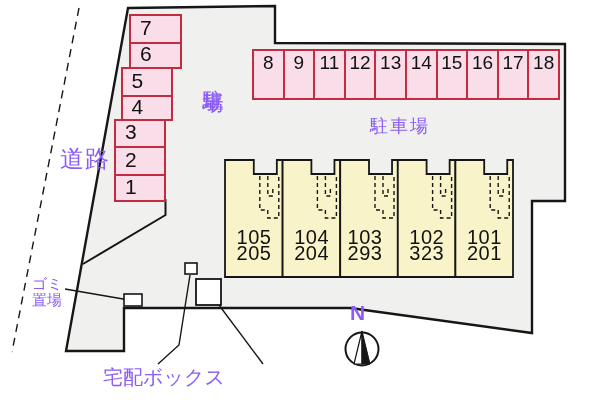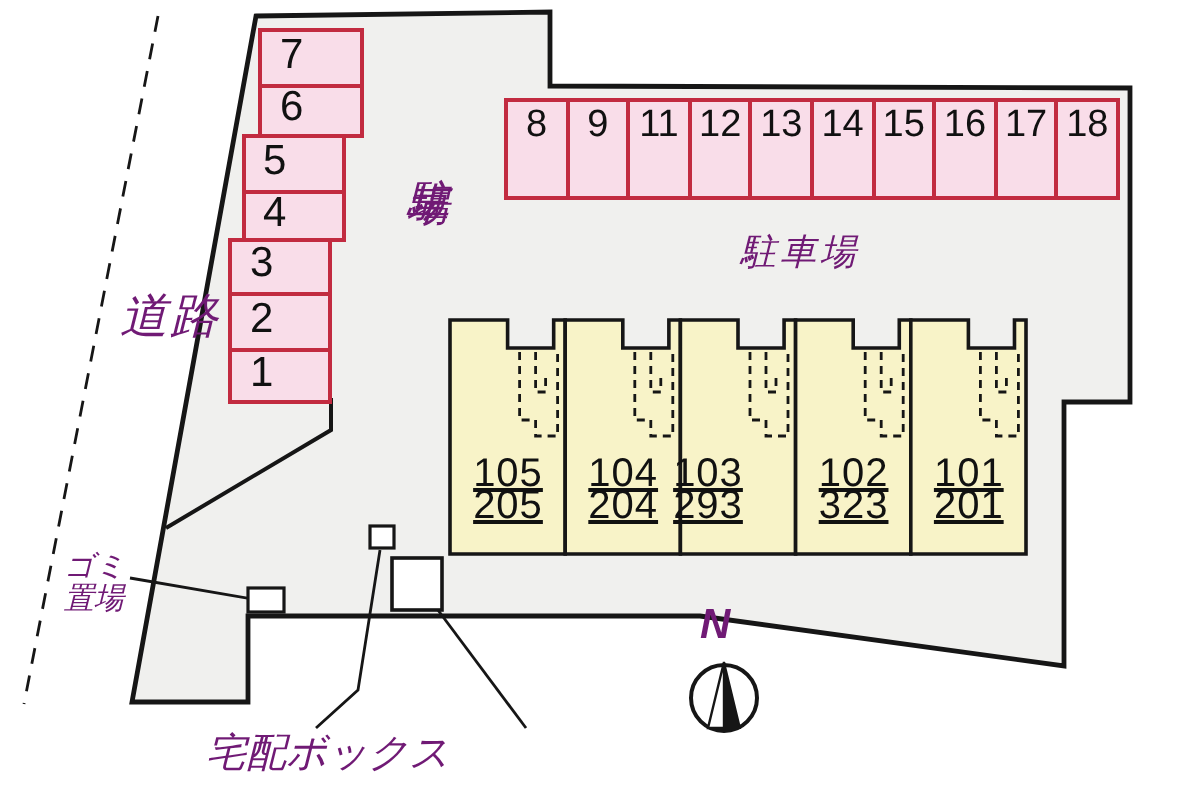--- a/index.html
+++ b/index.html
@@ -1,21 +1,21 @@
 <!DOCTYPE html>
 <html><head>
 <meta charset="utf-8">
 <style>
   html,body{margin:0;padding:0;background:#fff;}
   #stage{
     position:relative;width:600px;height:400px;background:#ffffff;overflow:hidden;
     font-family:"Liberation Sans","DejaVu Sans",sans-serif;color:#111;
   }
   #plan-svg{position:absolute;left:0;top:0;}
-  .lbl{position:absolute;white-space:pre;line-height:1.05;color:#701a75;font-style:italic;}
+  .lbl{position:absolute;white-space:pre;line-height:1.05;color:#8b5cf6;}
   .lbl-road{left:60px;top:146px;font-size:24px;letter-spacing:1px;}
   .lbl-parking-v{left:202px;top:72px;font-size:21px;writing-mode:vertical-rl;letter-spacing:2px;}
   .lbl-parking-h{left:370px;top:117px;font-size:18px;letter-spacing:2px;}
   .lbl-garbage{left:32px;top:276px;font-size:15px;line-height:16px;}
   .lbl-delivery{left:103px;top:367px;font-size:20px;}
   .lbl-bicycle{left:231px;top:360px;font-size:20px;}
   .lbl-north{left:350px;top:302px;font-size:21px;font-weight:bold;}
   
   .prow{
     position:absolute;box-sizing:border-box;
@@ -32,21 +32,21 @@
     background:var(--c-pink,#f9dde9);display:flex;
   }
   #parking-top .cell{
     flex:1;box-sizing:border-box;border-left:2px solid var(--c-pinkborder,#c22b40);
     text-align:center;padding-top:1px;font-size:19px;color:#111;
   }
   #parking-top .cell:first-child{border-left:none;}
   
   .blabel{
     position:absolute;width:58px;text-align:center;
-    font-size:20px;line-height:16px;letter-spacing:0.5px;color:#111;text-decoration:underline;
+    font-size:20px;line-height:16px;letter-spacing:0.5px;color:#111;
   }
 </style>
 </head>
 <body>
 
 <div id="stage" style="--c-pink: #f9dde9; --c-pinkborder: #c22b40;">
 
   <svg id="plan-svg" width="600" height="400" viewBox="0 0 600 400">
 
     <polygon points="128,8 275,6 275,43 565,44 565,201 532,201 532,333 350,308 124,308 124,351 66,351" fill="#f0f0ee" stroke="#161616" stroke-width="2.4" stroke-linejoin="miter"></polygon>
@@ -129,21 +129,21 @@
 
   <div id="building-labels">
       <div class="blabel" style="left: 225px; top: 229px;">
         <div>105</div>
         <div>205</div>
       </div>
       <div class="blabel" style="left: 282.6px; top: 229px;">
         <div>104</div>
         <div>204</div>
       </div>
-      <div class="blabel" style="left: 325px; top: 229px;">
+      <div class="blabel" style="left: 336px; top: 229px;">
         <div>103</div>
         <div>293</div>
       </div>
       <div class="blabel" style="left: 397.8px; top: 229px;">
         <div>102</div>
         <div>323</div>
       </div>
       <div class="blabel" style="left: 455.4px; top: 229px;">
         <div>101</div>
         <div>201</div>

